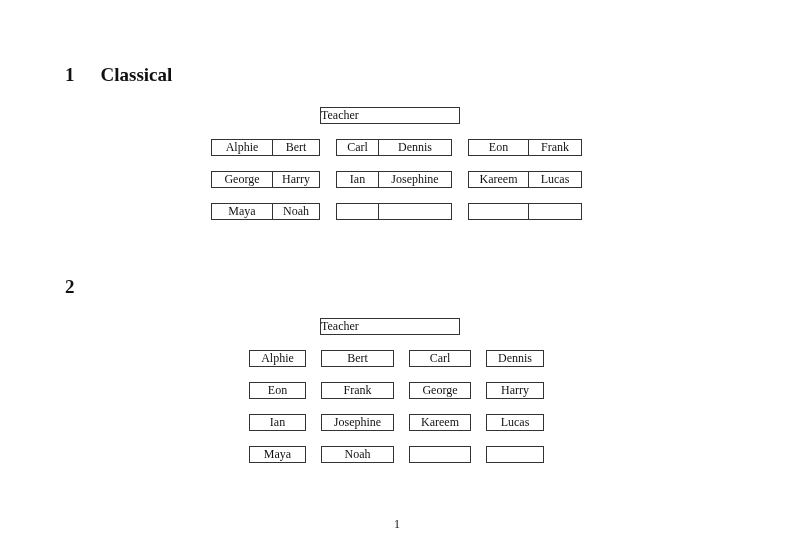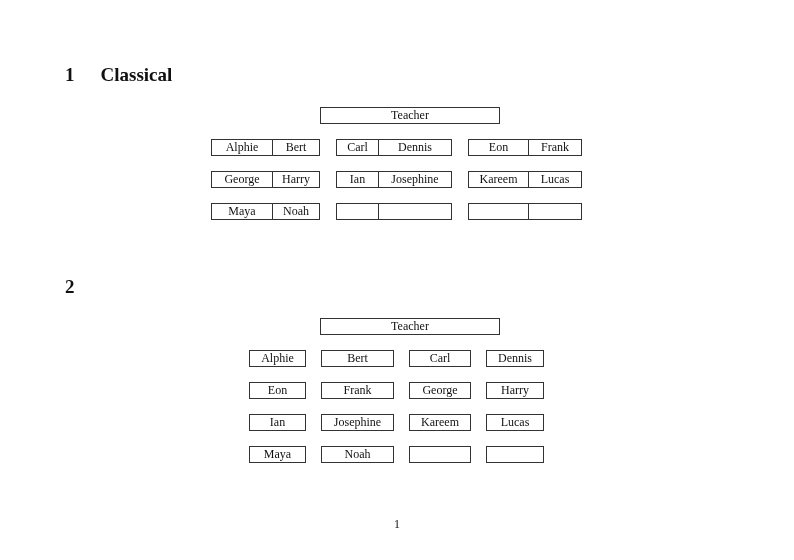--- a/index.html
+++ b/index.html
@@ -22,27 +22,27 @@
     display: flex;
     align-items: baseline;
     gap: 26px;
     font-weight: bold;
     font-size: 19px;
     color: #111111;
   }
   .teacher-box {
     position: absolute;
     left: 320px;
-    width: 180px;
+    width: 140px;
     height: 17px;
     border: 1px solid #333333;
     box-sizing: border-box;
     display: flex;
     align-items: center;
-    justify-content: center;
+    justify-content: flex-start;
     font-size: 12px;
     line-height: 15px;
   }
   .desk-grid {
     position: absolute;
     display: flex;
     flex-direction: column;
     gap: 15px;
   }
   .desk-grid.classical { left: 211px; top: 139px; }

